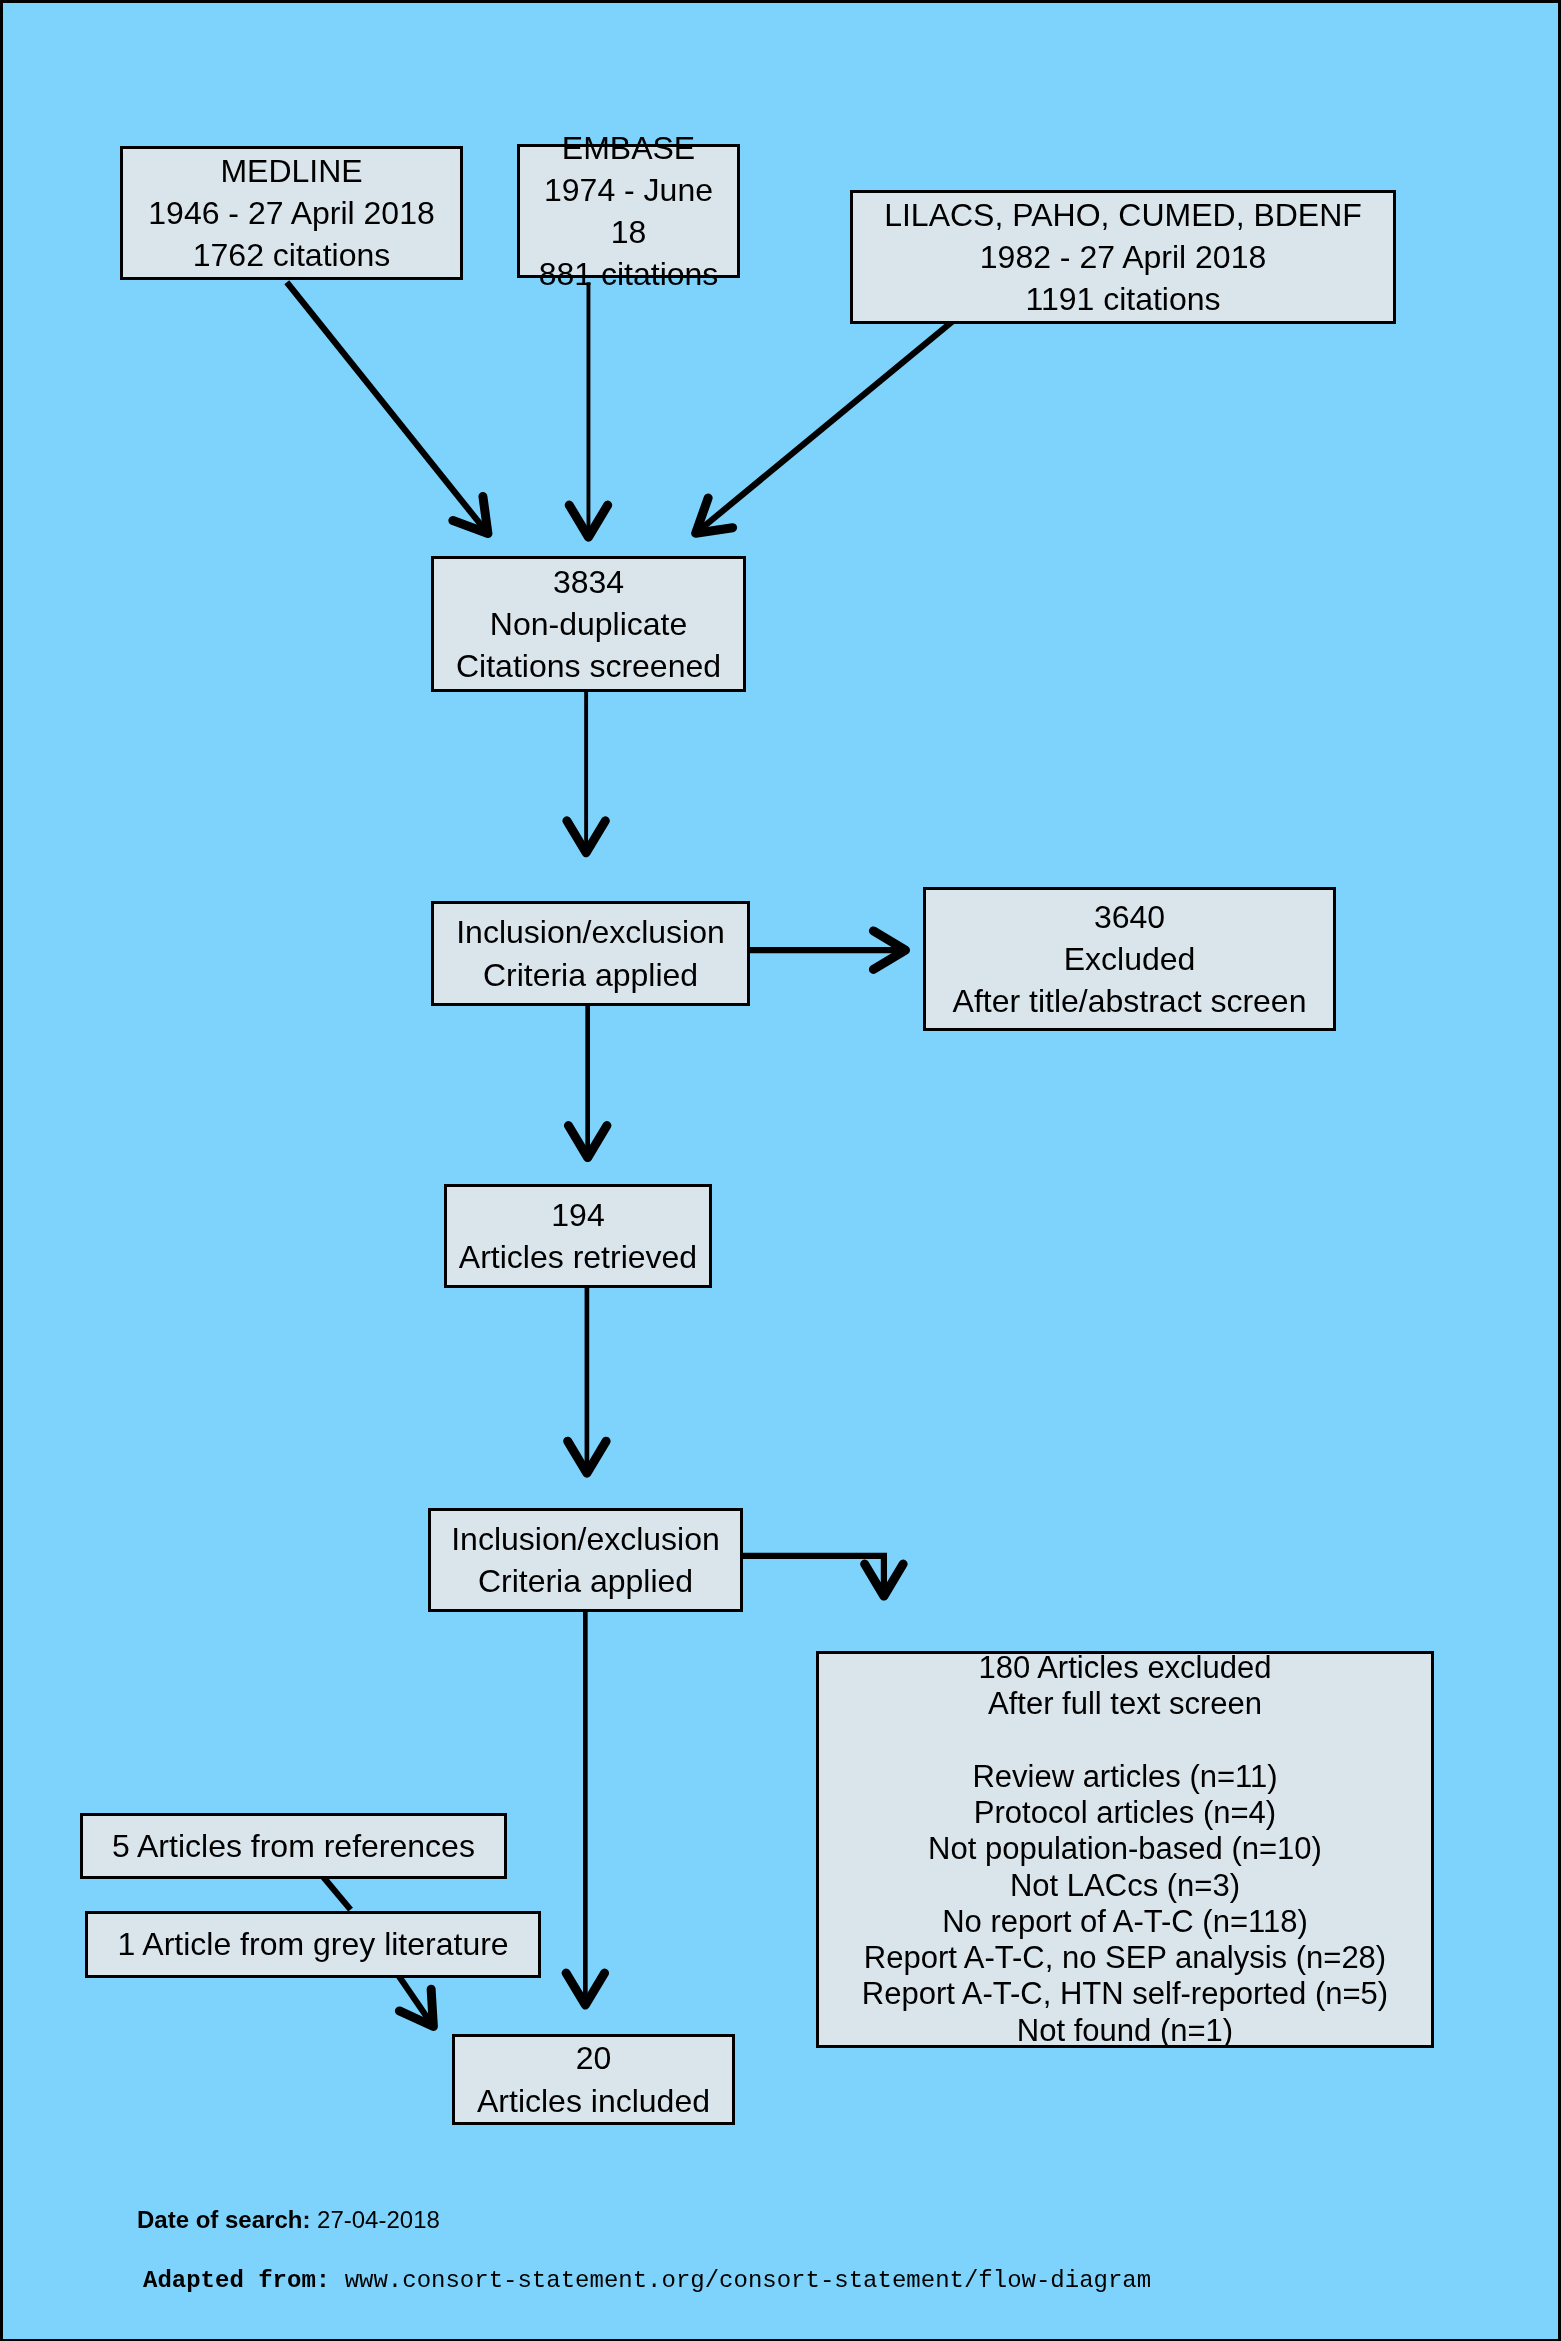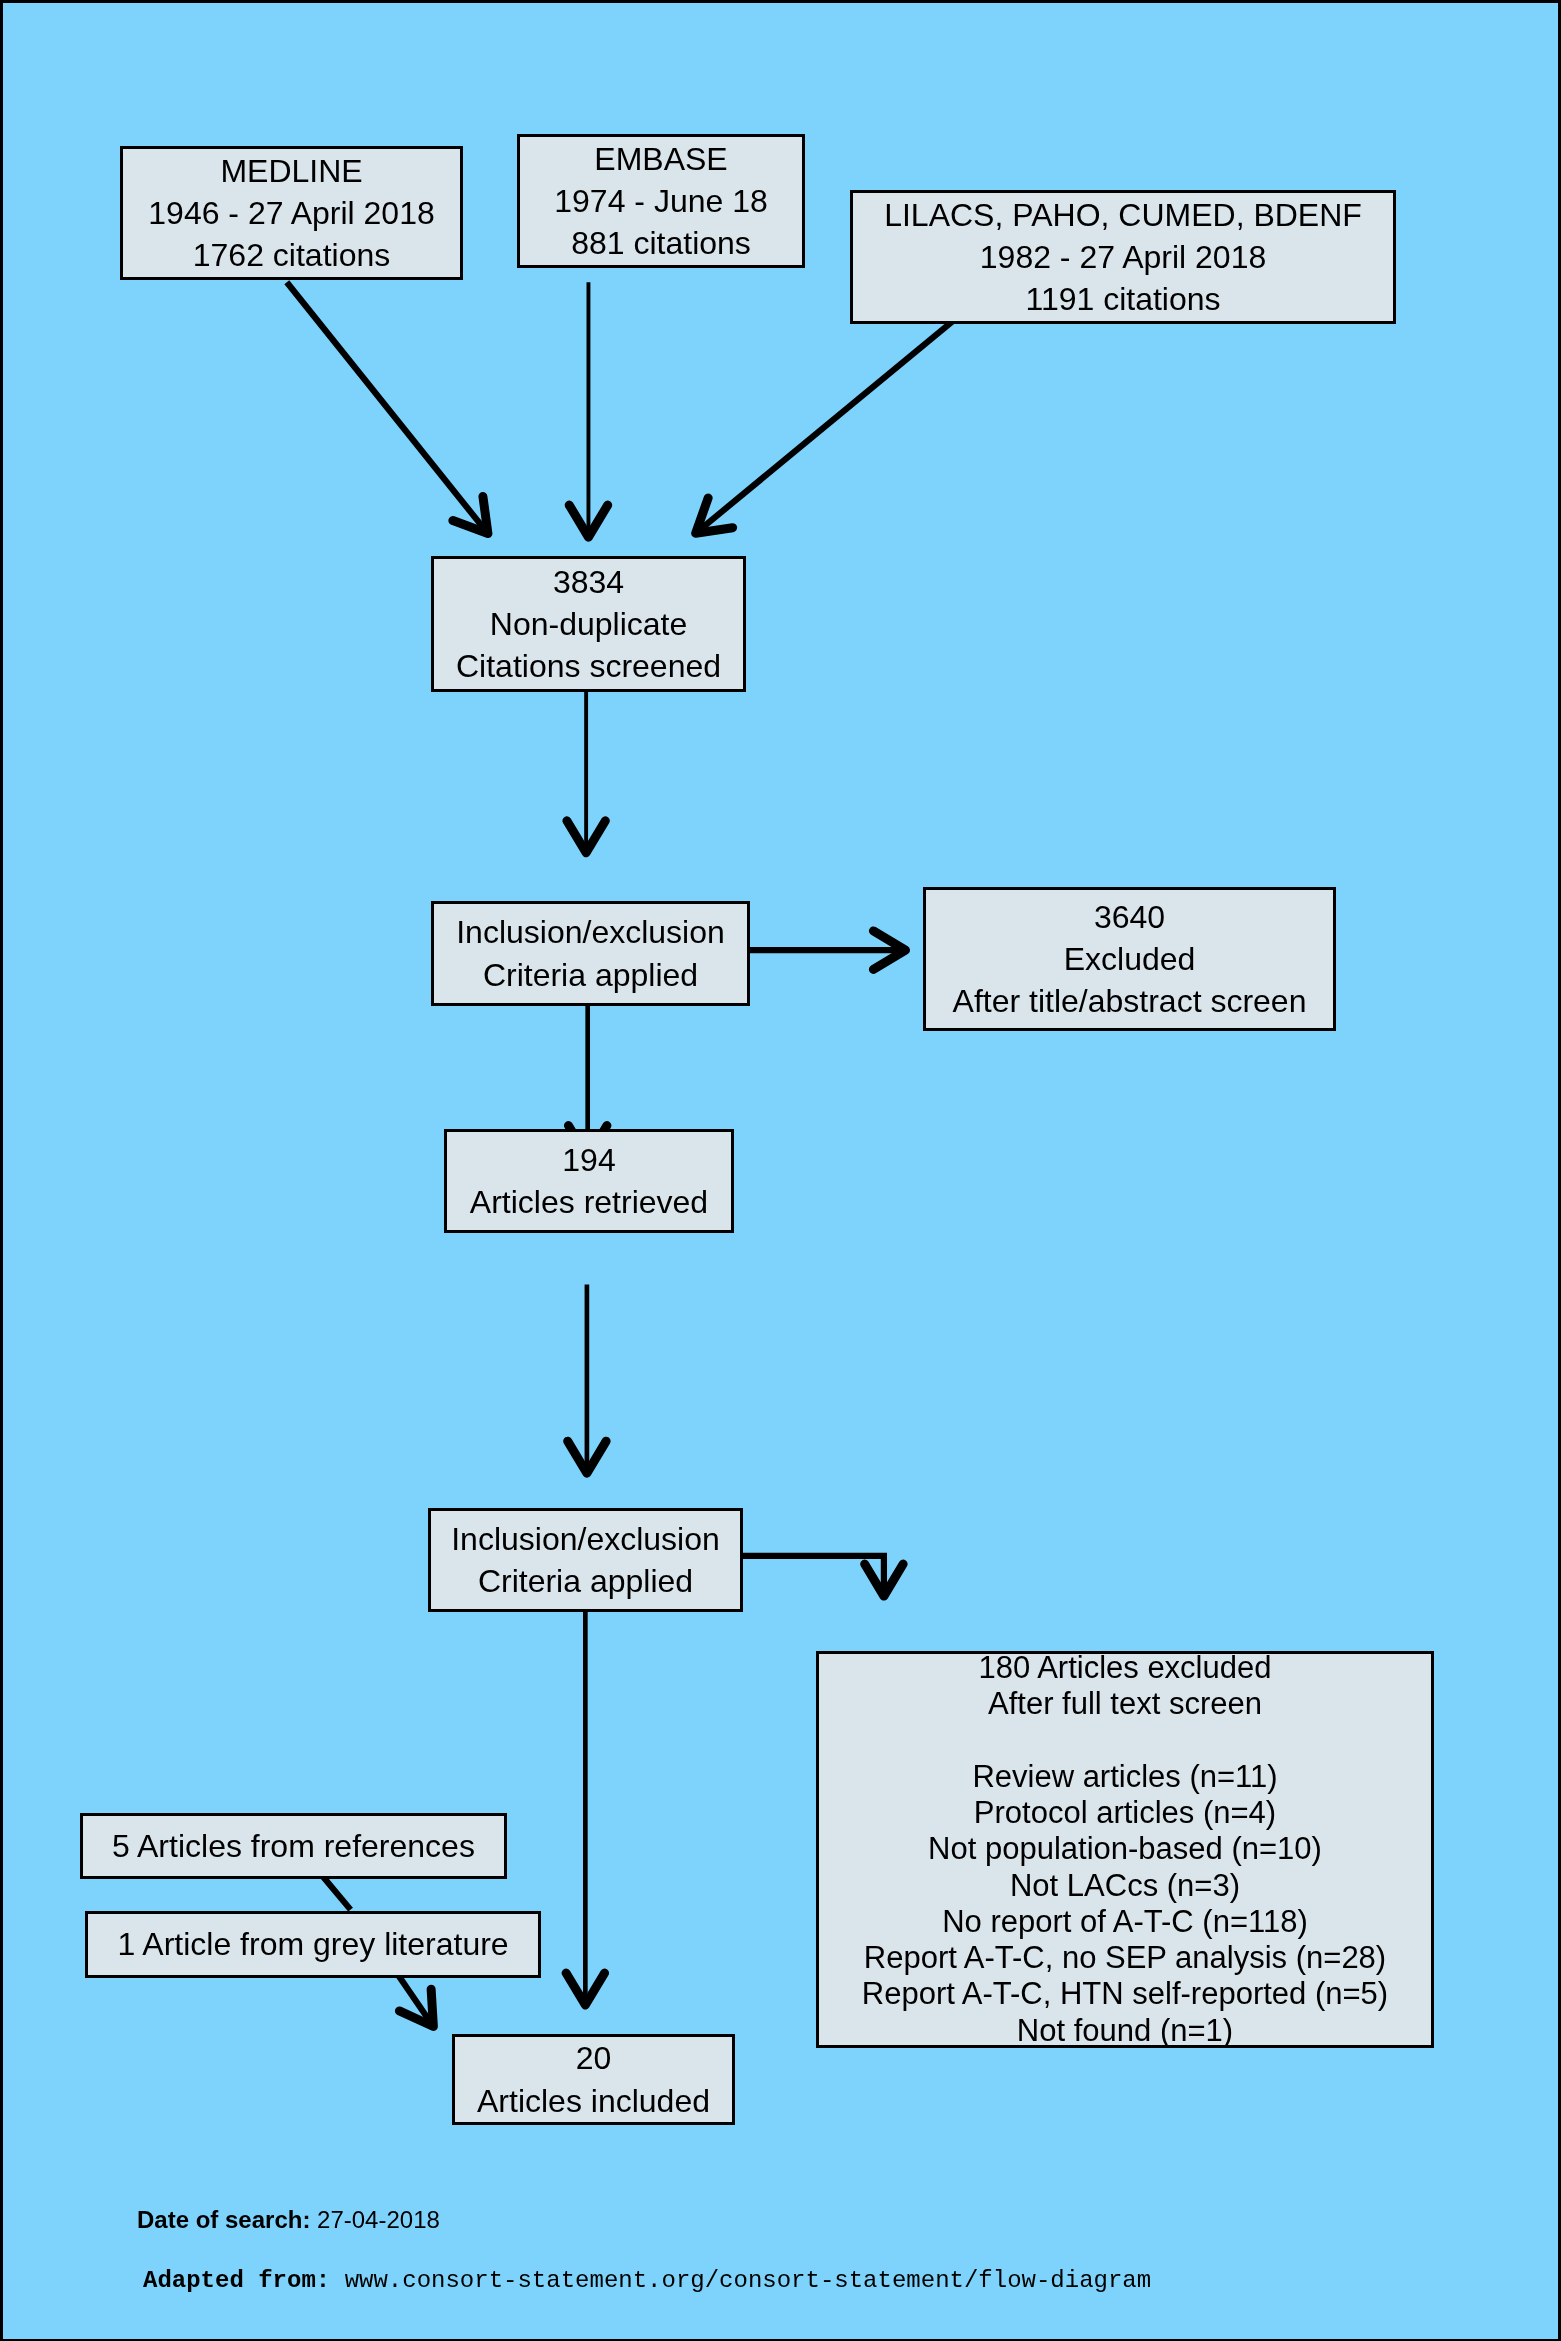--- a/index.html
+++ b/index.html
@@ -29,26 +29,26 @@
     align-items: center;
     justify-content: center;
     text-align: center;
     white-space: pre-line;
     font-size: 32px;
     line-height: 1.32;
     padding: 3.1px 7.8px;
   }
   
   .b-medline   { left: 117px;  top: 143px;  width: 343px; height: 134px; }
-  .b-embase    { left: 514px;  top: 131px;  width: 288px; height: 134px; }
+  .b-embase    { left: 514px;  top: 141px;  width: 223px; height: 134px; }
   .b-lilacs    { left: 847px; top: 143px;  width: 546px; height: 134px; margin-top: 44px; }
   .b-screened  { left: 428px;  top: 553px;  width: 315px; height: 136px; }
   .b-criteria1 { left: 428px;  top: 898px; width: 319px; height: 105px; }
   .b-excluded1 { left: 920px; top: 884px; width: 413px; height: 144px; }
-  .b-retrieved { left: 441px;  top: 1126px; width: 290px; height: 104px; }
+  .b-retrieved { left: 441px;  top: 1181px; width: 268px; height: 104px; }
   .b-criteria2 { left: 425px;  top: 1505px; width: 315px; height: 104px; }
   .b-excluded2 { left: 813px; top: 1648px; width: 618px; height: 397px;
                  font-size: 31px; line-height: 1.17; }
   .b-refs      { left: 77px;   top: 1810px; width: 427px; height: 66px;  }
   .b-grey      { left: 82px;  top: 1908px; width: 456px; height: 67px;  }
   .b-included  { left: 449px;  top: 2031px; width: 283px; height: 91px; }
 
   .footer-line {
     position: absolute;
     font-size: 24px;

